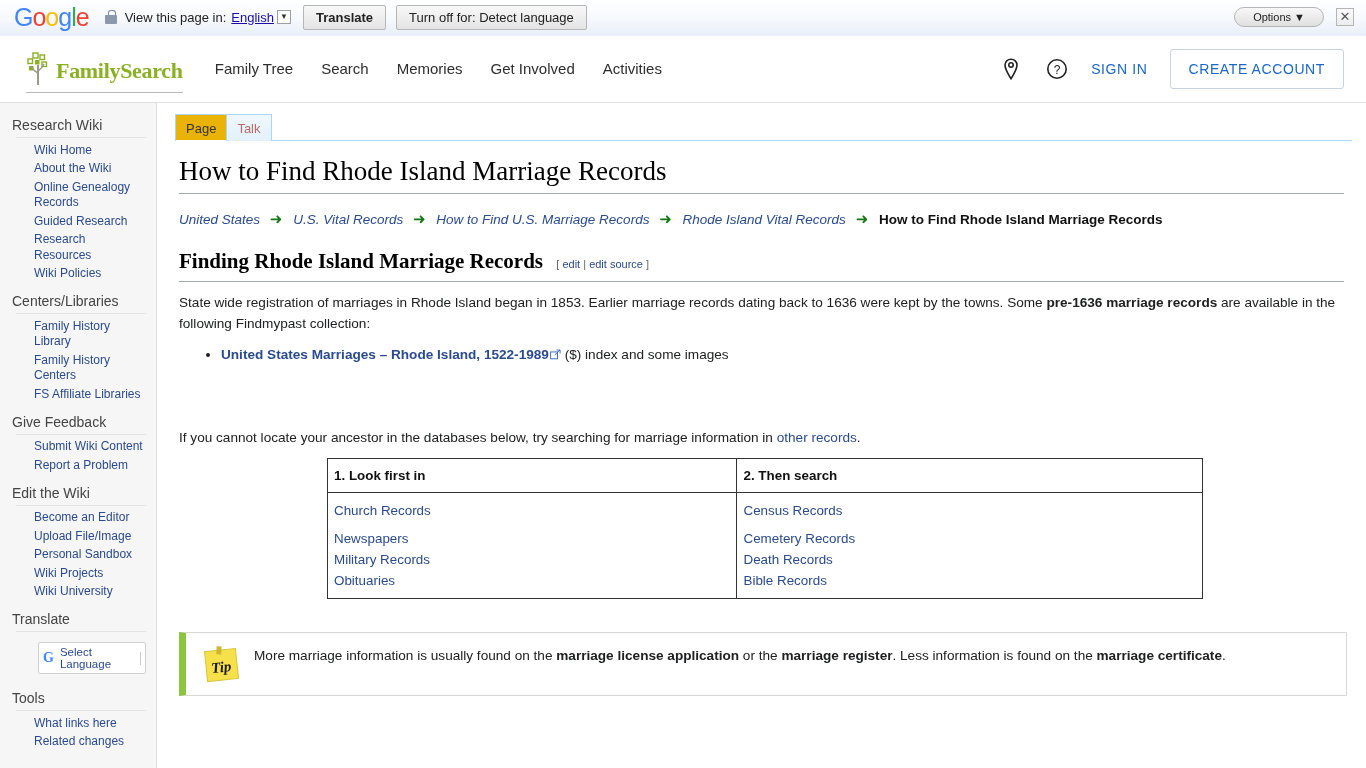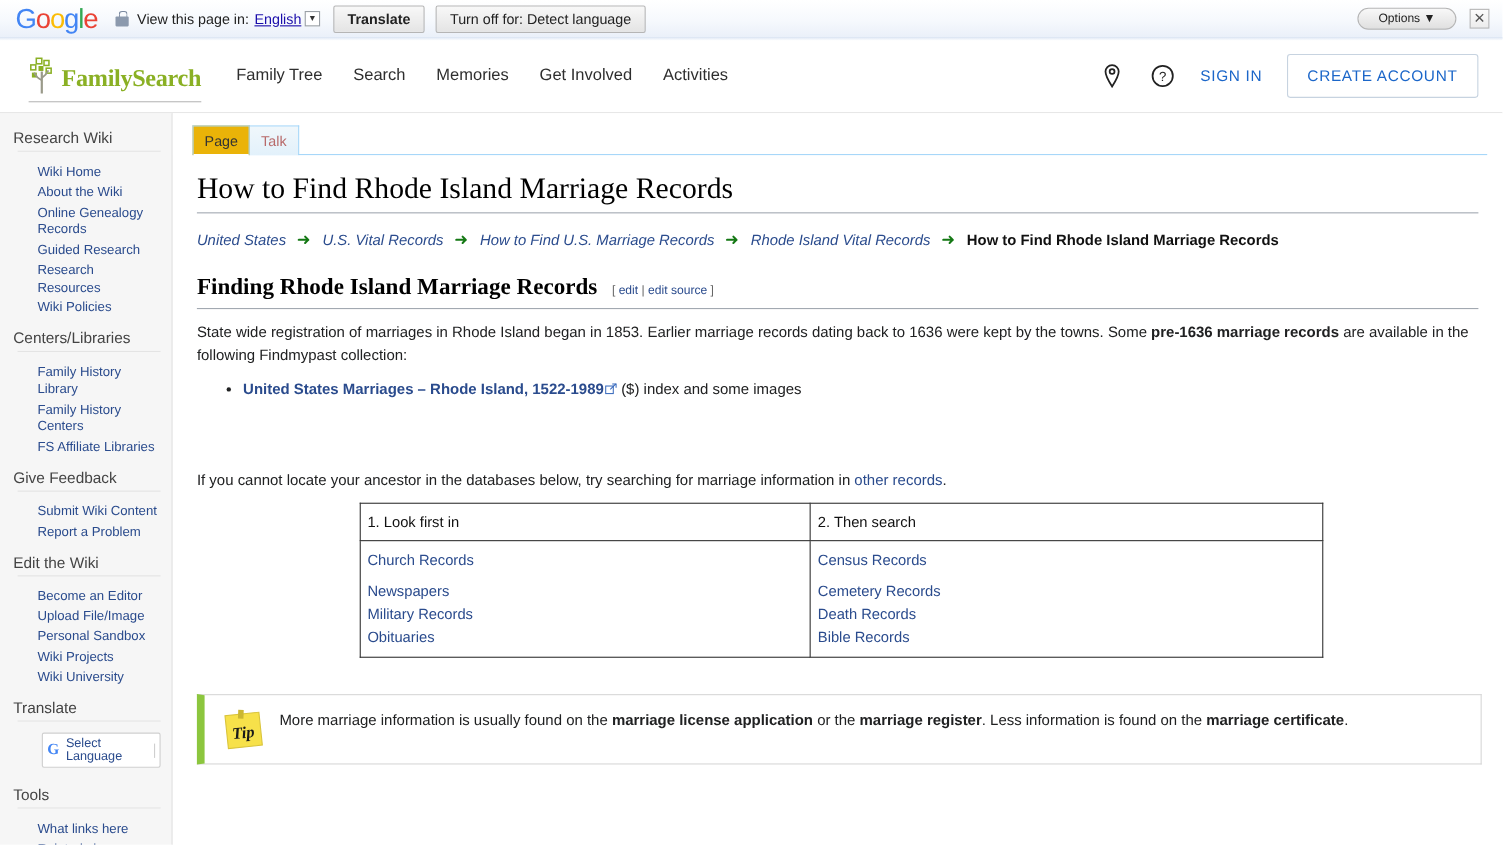--- a/index.html
+++ b/index.html
@@ -215,21 +215,21 @@
   }
   .portal-head {
     font-size: 14px;
     color: #444;
     padding: 4px 0 4px 12px;
     font-weight: normal;
   }
   .portal-body {
     border-top: 1px solid #e4e4e4;
     margin: 0 10px 6px 16px;
-    padding-top: 9px;
+    padding-top: 3px;
   }
   .portal-body a {
     display: block;
     font-size: 12px;
     line-height: 15.5px;
     color: #2a4b8d;
     text-decoration: none;
     padding: 1.5px 0 1.5px 18px;
     cursor: pointer;
   }
@@ -434,21 +434,21 @@
     border: 1px solid #333;
   }
   table.records td {
     border: 1px solid #333;
     padding: 7px 5px 7px 6px;
     vertical-align: top;
     font-size: 13.4px;
     line-height: 21px;
   }
   table.records td.head {
-    font-weight: normal;
+    font-weight: bold;
     color: #111;
     padding: 6px 5px 6px 6px;
   }
   table.records td.cell { height: 106px; }
   table.records a {
     color: #2a4b8d;
     text-decoration: none;
     display: block;
     cursor: pointer;
   }

